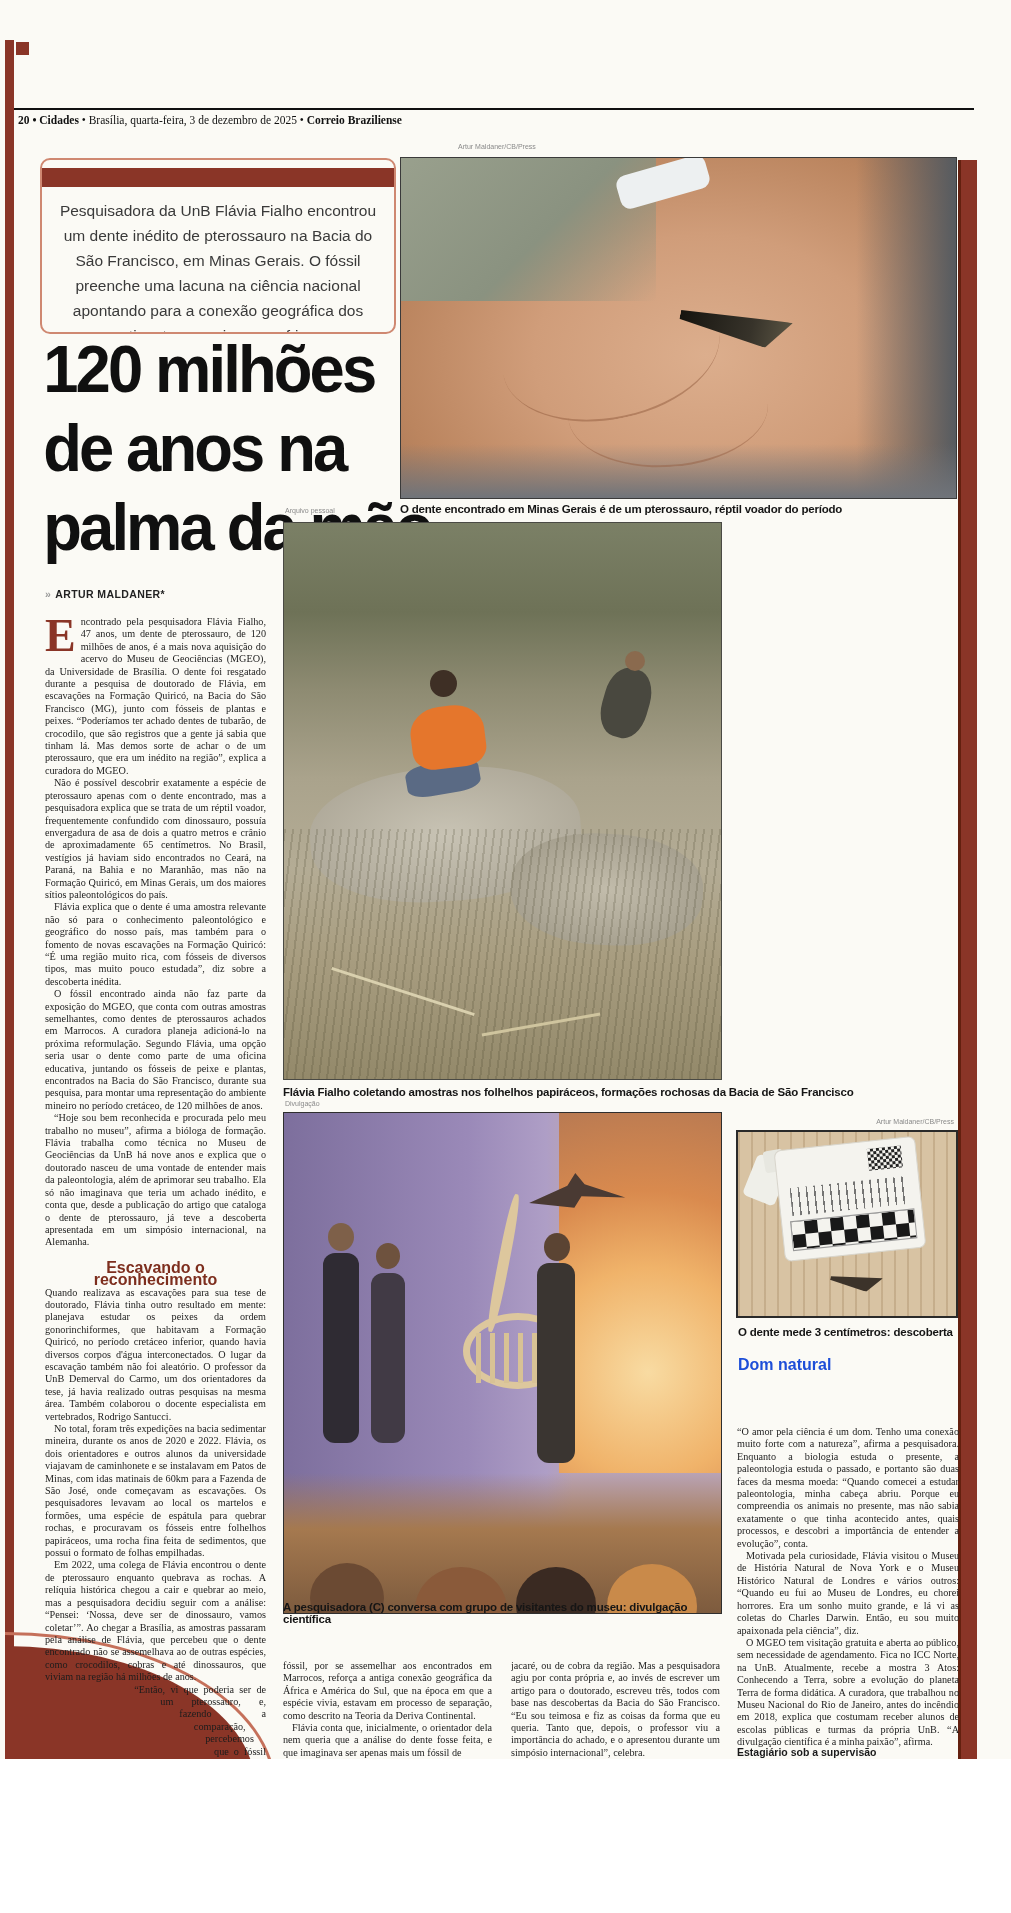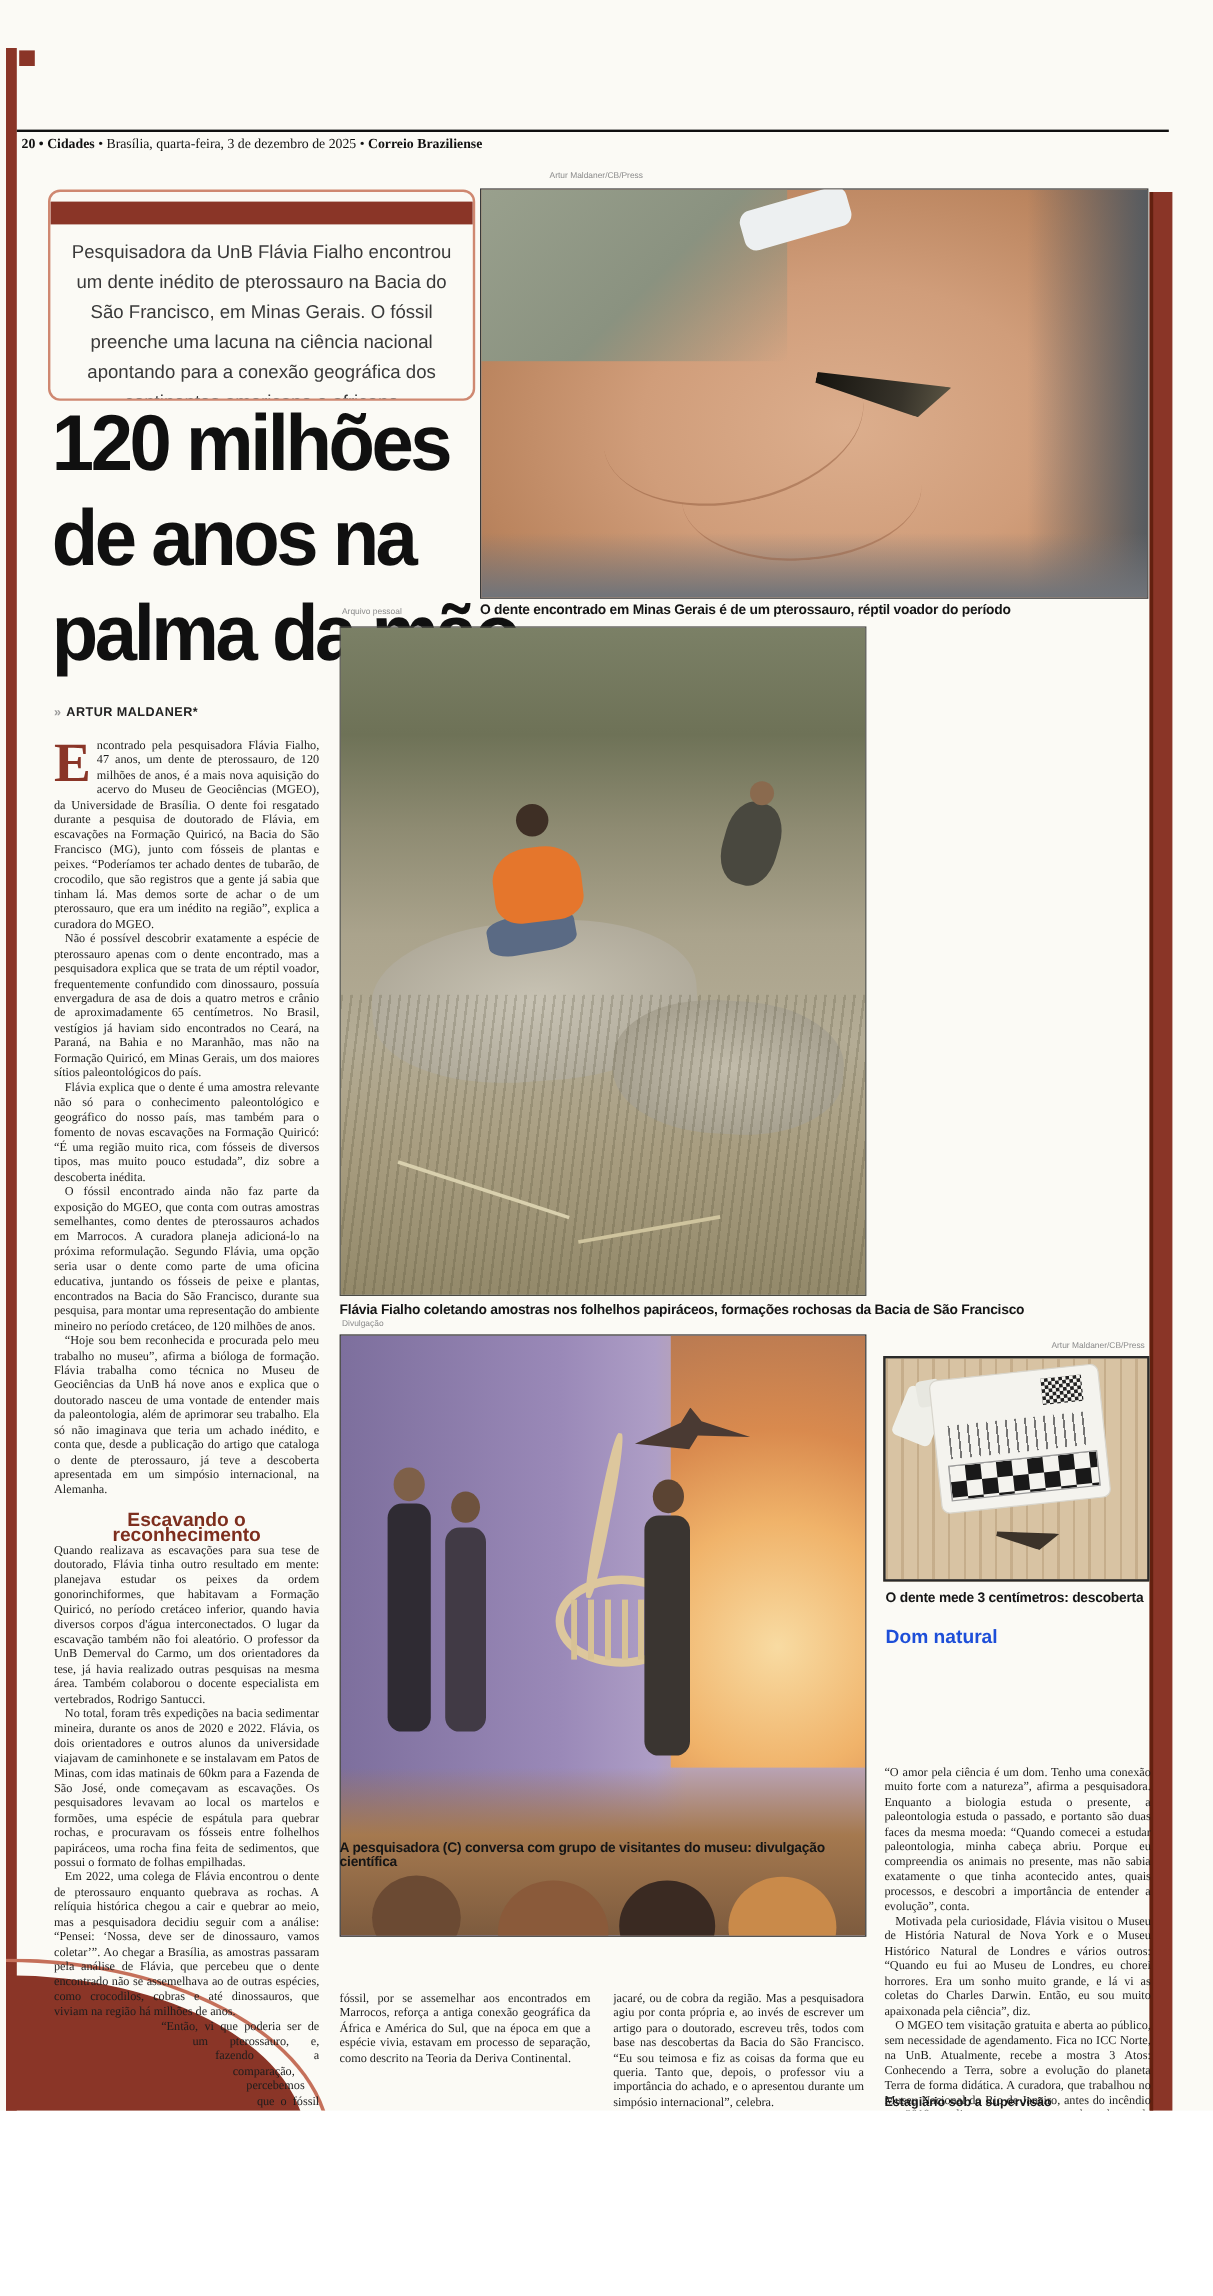--- a/index.html
+++ b/index.html
@@ -32,36 +32,36 @@
   .byline{left:45px;top:588px;font-family:"Liberation Sans",sans-serif;font-size:10.5px;font-weight:bold;
           letter-spacing:.4px;color:#222;}
   .byline .mark{color:#9a9a9a;margin-right:4px;}
   
   .bodytext{font-size:10.2px;line-height:12.4px;text-align:justify;color:#1c1c1c;}
   .bodytext p{margin:0;}
   .bodytext p + p{text-indent:9px;}
   .col1{left:45px;top:616px;width:221px;height:1172px;overflow:hidden;}
   .col2a{left:283px;top:1660px;width:209px;height:132px;overflow:hidden;}
   .col2b{left:511px;top:1660px;width:209px;height:132px;overflow:hidden;}
-  .colR{left:737px;top:1472px;width:222px;height:352px;overflow:hidden;}
+  .colR{left:737px;top:1426px;width:222px;height:352px;overflow:hidden;}
   .dropcap{float:left;font-weight:bold;font-size:46px;line-height:37px;color:#8a3527;margin:1px 5px 0 0;}
   .subhead-flow{font-family:"Liberation Sans",sans-serif;font-weight:bold;font-size:16px;color:#7d2e1e;
                 margin:13px 0 0 0;text-align:center;text-indent:0;}
   .curve-float{float:left;width:178px;height:128px;shape-outside:ellipse(185px 132px at 0% 100%);}
   .subhead2{left:738px;top:1356px;font-family:"Liberation Sans",sans-serif;font-weight:bold;font-size:16px;color:#1d4ed8;}
   .signature{left:737px;top:1746px;font-family:"Liberation Sans",sans-serif;font-weight:bold;font-size:10.5px;
              line-height:13.5px;color:#1a1a1a;}
   
   .caption{font-family:"Liberation Sans",sans-serif;font-weight:bold;font-size:11.5px;letter-spacing:-.2px;color:#151515;white-space:nowrap;}
   .credit{font-family:"Liberation Sans",sans-serif;font-size:7px;color:#8a8a8a;white-space:nowrap;}
   .cap-hand{left:400px;top:503px;width:560px;}
   .cred-hand{left:458px;top:143px;}
   .cap-field{left:283px;top:1086px;width:640px;}
   .cred-field{left:285px;top:507px;}
-  .cap-museum{left:283px;top:1534px;width:450px;white-space:normal;}
+  .cap-museum{left:283px;top:1601px;width:450px;white-space:normal;}
   .cred-museum{left:285px;top:1100px;}
   .cap-tooth{left:738px;top:1326px;width:218px;}
   .cred-tooth{left:736px;top:1118px;width:218px;text-align:right;}
   
   .photo{overflow:hidden;}
   .photo *{position:absolute;}
   .photo-hand{left:400px;top:157px;width:555px;height:340px;border:1px solid #3a3a3a;
     background:radial-gradient(ellipse 430px 300px at 55% 58%,#dcae8d 0%,#d09d7a 40%,#bb855f 72%,#9c6c4e 100%);}
   .hand-tl{left:0;top:0;width:46%;height:42%;background:linear-gradient(135deg,#99a08d 0%,#8a9280 55%,rgba(138,146,128,0) 100%);}
   .hand-r{right:0;top:0;width:18%;height:100%;background:linear-gradient(270deg,#565b60 0%,rgba(86,91,96,0) 100%);}
@@ -239,18 +239,19 @@
     <p>Motivada pela curiosidade, Flávia visitou o Museu de História Natural de Nova York e o Museu Histórico Natural de Londres e vários outros: “Quando eu fui ao Museu de Londres, eu chorei horrores. Era um sonho muito grande, e lá vi as coletas do Charles Darwin. Então, eu sou muito apaixonada pela ciência”, diz.</p>
     <p>O MGEO tem visitação gratuita e aberta ao público, sem necessidade de agendamento. Fica no ICC Norte, na UnB. Atualmente, recebe a mostra 3 Atos: Conhecendo a Terra, sobre a evolução do planeta Terra de forma didática. A curadora, que trabalhou no Museu Nacional do Rio de Janeiro, antes do incêndio em 2018, explica que costumam receber alunos de escolas públicas e turmas da própria UnB. “A divulgação científica é a minha paixão”, afirma.</p>
   </div>
   <div class="abs signature">
     <div>Estagiário sob a supervisão</div>
     <div>de Márcia Machado</div>
   </div>
 
   <div class="abs bodytext col2a">
     <p>fóssil, por se assemelhar aos encontrados em Marrocos, reforça a antiga conexão geográfica da África e América do Sul, que na época em que a espécie vivia, estavam em processo de separação, como descrito na Teoria da Deriva Continental.</p>
+    <p>Flávia conta que, inicialmente, o orientador dela nem queria que a análise do dente fosse feita, e que imaginava ser apenas mais um fóssil de</p>
   </div>
   <div class="abs bodytext col2b">
     <p>jacaré, ou de cobra da região. Mas a pesquisadora agiu por conta própria e, ao invés de escrever um artigo para o doutorado, escreveu três, todos com base nas descobertas da Bacia do São Francisco. “Eu sou teimosa e fiz as coisas da forma que eu queria. Tanto que, depois, o professor viu a importância do achado, e o apresentou durante um simpósio internacional”, celebra.</p>
   </div>
 
 </div>
 
 </body></html>

